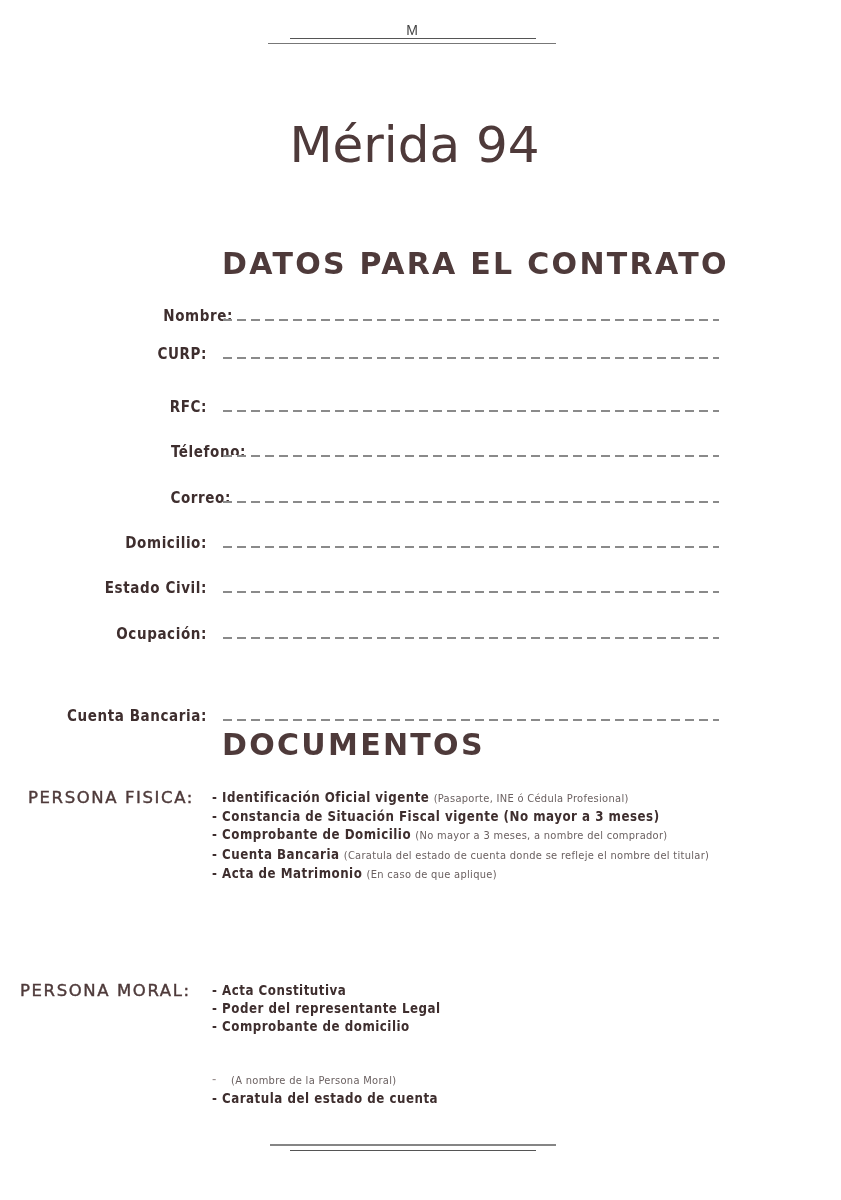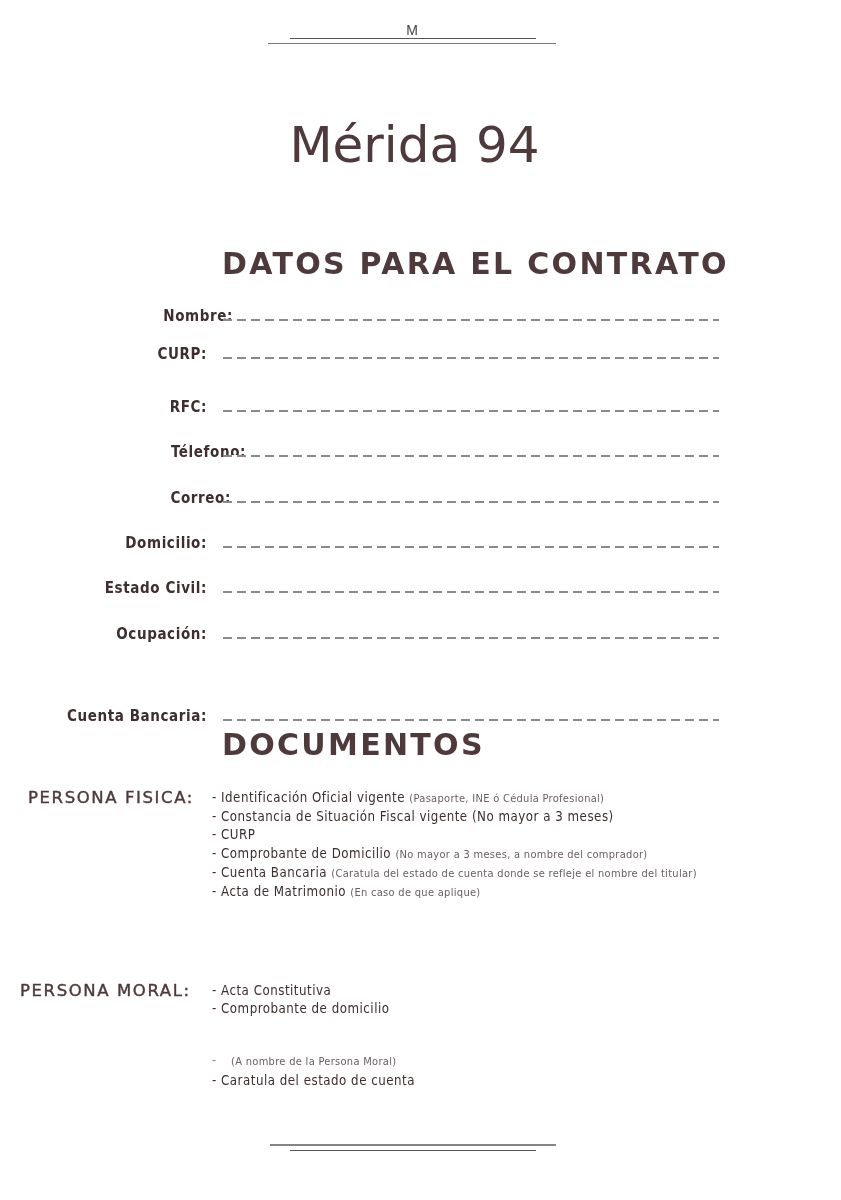--- a/index.html
+++ b/index.html
@@ -65,21 +65,21 @@
       -webkit-text-stroke: 0.4px #4e3a3a;
     }
     .doc-list {
       left: 212px; width: 520px; margin: 0; padding: 0; list-style: none;
       font-family: "DejaVu Sans Condensed", "DejaVu Sans", sans-serif;
     }
     .doc-item {
       font-size: 13.2px; line-height: 18.2px; color: #3e2e2e; letter-spacing: 0.5px;
       padding-left: 10px; text-indent: -10px;
     }
-    .doc-item .main { font-weight: normal; }
+    .doc-item .main { font-weight: bold; }
     .doc-item .note { font-weight: normal; color: #6a6060; font-size: 11px; letter-spacing: 0.3px; }
     .doc-item.subnote { color: #7a7070; font-weight: normal; margin-top: 34px; }
     .doc-item.subnote .dash { color: #9a9090; margin-right: 10px; }
 
     
     .bottom-ornament { left: 270px; top: 1143px; width: 288px; height: 12px; }
     .bottom-ornament .line-outer {
       position: absolute; left: 0; top: 1px; width: 286px; height: 2px; background: #858585;
     }
     .bottom-ornament .line-inner {
@@ -143,42 +143,42 @@
 <div class="abs persona-label" style="left:28px; top:788px;">PERSONA FISICA:</div>
 <ul class="abs doc-list" style="top:789px;">
   <li class="doc-item">
     <span class="main">- Identificación Oficial vigente</span>
     <span class="note">(Pasaporte, INE ó Cédula Profesional)</span>
   </li>
   <li class="doc-item">
     <span class="main">- Constancia de Situación Fiscal vigente (No mayor a 3 meses)</span>
   </li>
   <li class="doc-item">
-    <span class="main">- CURP</span>
-  </li>
-  <li class="doc-item">
     <span class="main">- Comprobante de Domicilio</span>
     <span class="note">(No mayor a 3 meses, a nombre del comprador)</span>
   </li>
   <li class="doc-item">
     <span class="main">- Cuenta Bancaria</span>
     <span class="note">(Caratula del estado de cuenta donde se refleje el nombre del titular)</span>
   </li>
   <li class="doc-item">
     <span class="main">- Acta de Matrimonio</span>
     <span class="note">(En caso de que aplique)</span>
   </li>
 </ul>
 
 <div class="abs persona-label" style="left:20px; top:981px;">PERSONA MORAL:</div>
 <ul class="abs doc-list" style="top:982px;">
   <li class="doc-item">
     <span class="main">- Acta Constitutiva</span>
   </li>
   <li class="doc-item">
+    <span class="main">- Poder del representante Legal</span>
+  </li>
+  <li class="doc-item">
     <span class="main">- Comprobante de domicilio</span>
   </li>
   <li class="doc-item subnote">
     <span class="dash">-</span>
     <span class="note">(A nombre de la Persona Moral)</span>
   </li>
   <li class="doc-item">
     <span class="main">- Caratula del estado de cuenta</span>
   </li>
 </ul>

